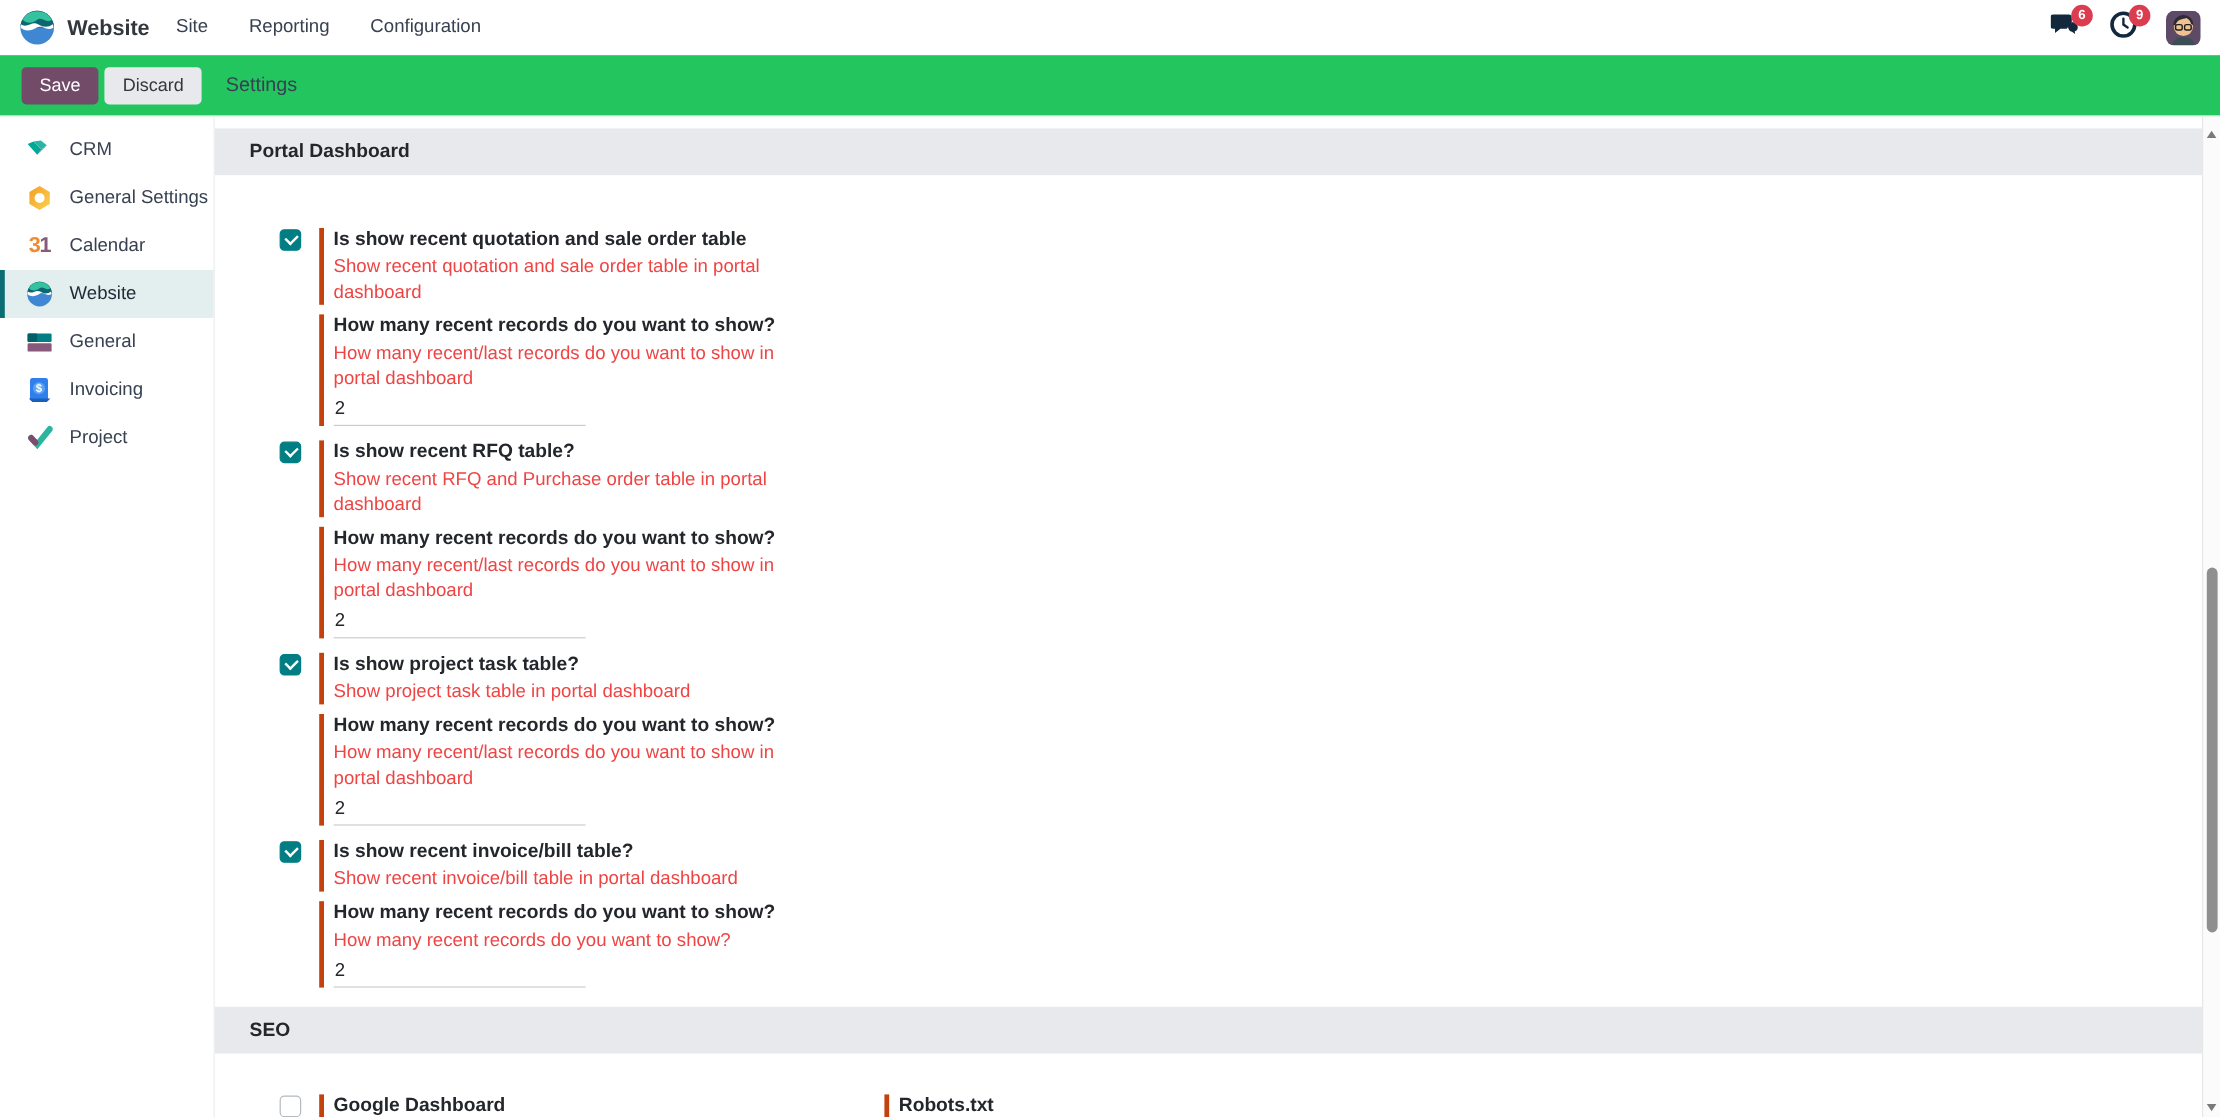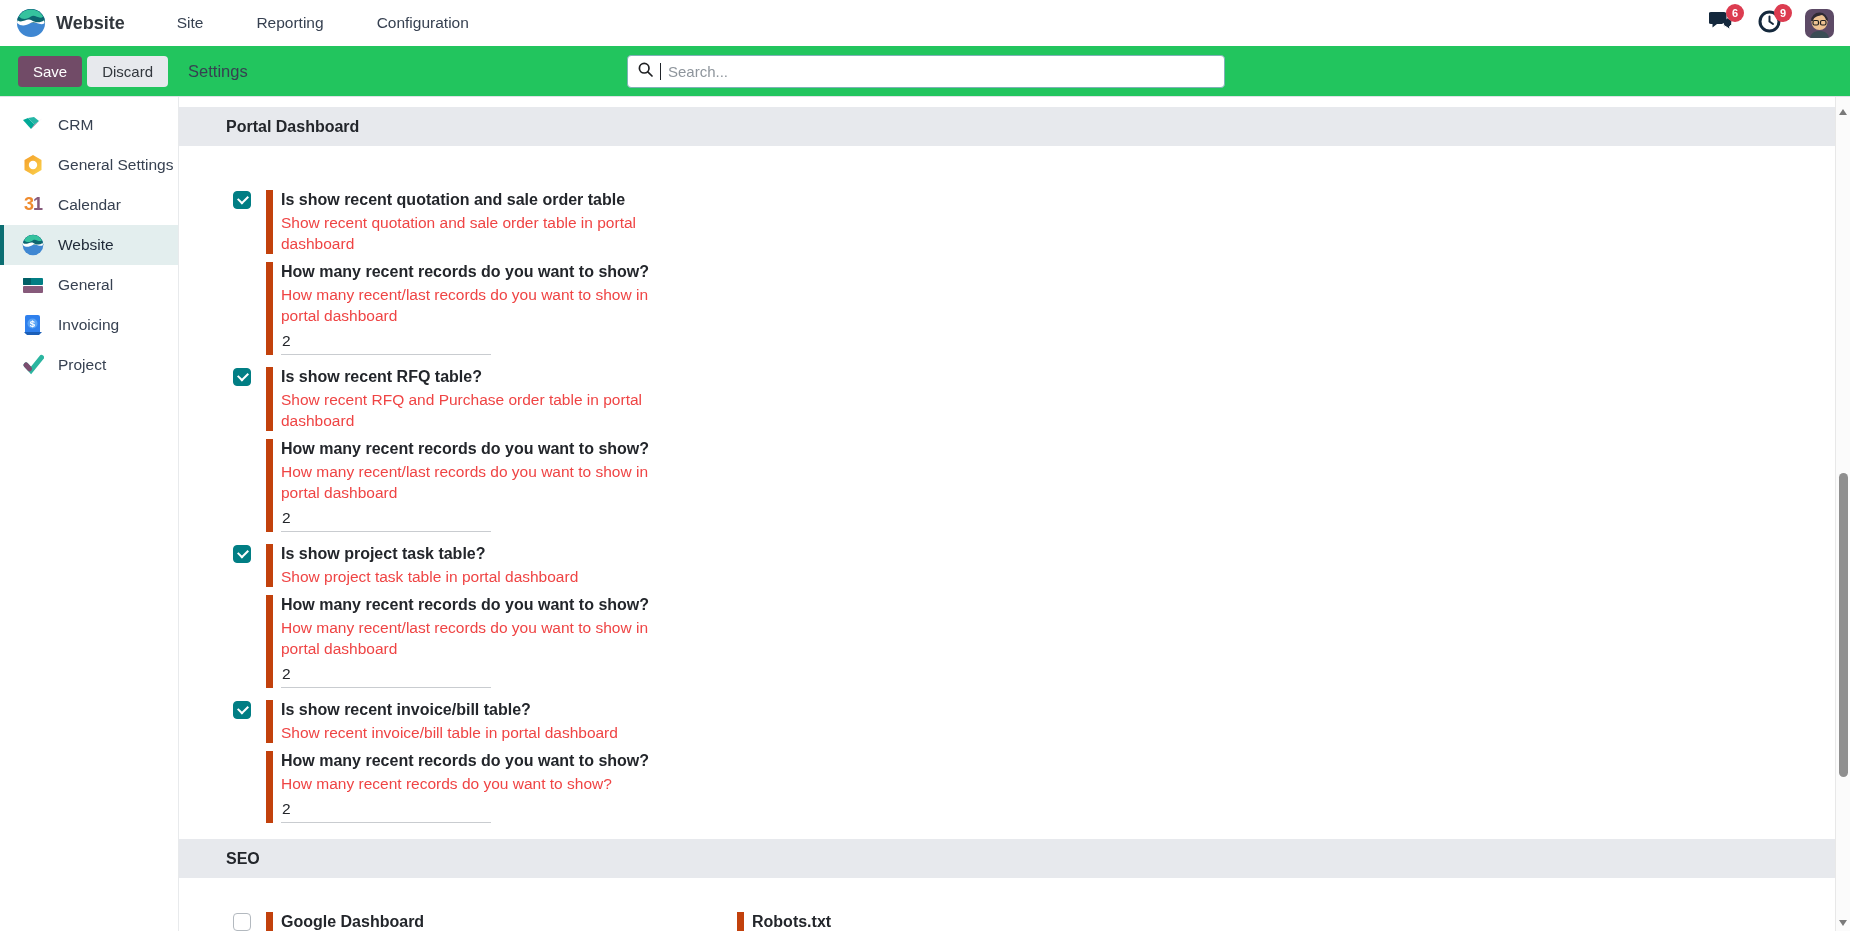--- a/index.html
+++ b/index.html
@@ -4,21 +4,21 @@
 <style>
   * { margin:0; padding:0; box-sizing:border-box; }
   html,body { width:1850px; height:931px; overflow:hidden; background:#fff;
               font-family:"Liberation Sans", sans-serif; color:#212529; }
 
   
   .navbar { position:absolute; top:0; left:0; width:1850px; height:46px;
             background:#fff; display:flex; align-items:center; padding:0 16px; }
   .brand { display:flex; align-items:center; gap:10px; cursor:pointer; }
   .brand-name { font-size:18px; font-weight:bold; color:#32373d; }
-  .nav-menus { display:flex; align-items:flex-end; gap:53px; margin-left:52px; }
+  .nav-menus { display:flex; align-items:flex-end; gap:34px; margin-left:22px; }
   .nav-menu { font-size:15.5px; color:#374151; cursor:pointer; }
   .nav-right { margin-left:auto; display:flex; align-items:center; }
   .icon-btn { position:relative; width:28px; height:28px; margin-left:20px;
               display:flex; align-items:center; justify-content:center; cursor:pointer; }
   .badge { position:absolute; top:-5px; right:-9px; min-width:18px; height:18px;
            border-radius:9px; background:#dc3c50; color:#fff; font-size:11px;
            font-weight:bold; line-height:18px; text-align:center; padding:0 3px; }
   .avatar { width:29px; height:29px; border-radius:7px; overflow:hidden; margin-left:22px;
             cursor:pointer; flex:0 0 auto; }
 
@@ -47,35 +47,35 @@
   .side-item.selected { background:#e3eeee; box-shadow:inset 4px 0 0 #0c6e72; color:#1f2937; }
   .side-icon { width:22px; height:22px; display:flex; align-items:flex-start;
                justify-content:center; flex:0 0 auto; }
   .cal-num { font-size:18px; font-weight:bold; letter-spacing:-1px; }
   .cal-3 { color:#ef8b2e; } .cal-1 { color:#875a7b; }
 
   
   .content { position:absolute; left:179px; top:97px; width:1656px; bottom:0;
              background:#fff; overflow:hidden; }
   .section-band { height:39px; background:#e7e9ed; display:flex; align-items:center;
-                  padding-left:47px; font-size:16px; font-weight:bold; color:#23262b; }
+                  padding-left:29px; font-size:16px; font-weight:bold; color:#23262b; }
   .band-portal { margin-top:10px; }
   .band-seo { margin-top:16px; }
   .settings-area { padding:44px 0 0 54px; }
   .setting-group { margin-bottom:12px; }
   .setting-row { display:flex; }
   .setting-row.sub { margin-top:8px; }
   .checkbox-col { width:33px; padding-top:1px; flex:0 0 auto; }
   .checkbox { width:18px; height:18px; border:1px solid #b3b9bf; border-radius:4px;
               background:#fff; display:inline-block; position:relative; cursor:pointer; }
   .checkbox.checked { background:#017e84; border-color:#017e84; }
   .checkbox.checked::after { content:""; position:absolute; left:4px; top:3px;
               width:8px; height:5px; border-left:2px solid #fff; border-bottom:2px solid #fff;
               transform:rotate(-45deg); }
-  .pane { border-left:7px solid #c2410c; padding-left:8px; max-width:415px; }
+  .pane { border-left:4px solid #c2410c; padding-left:8px; max-width:415px; }
   .setting-label { font-size:16px; font-weight:bold; color:#23262b; line-height:20px; }
   .setting-desc { font-size:15.5px; color:#ef4444; line-height:21px; margin-top:2px; }
   .setting-input { margin-top:6px; width:210px; font-size:15.5px; color:#23262b;
                    border-bottom:1px solid #c9ccd0; padding:0 0 4px 1px; cursor:text; }
   .seo-area { padding:34px 0 0 54px; display:flex; }
   .seo-left { flex:0 0 504px; display:flex; }
   .pane.robots { max-width:420px; min-height:105px; }
 
   
   .scrollbar { position:absolute; top:97px; right:0; width:15px; bottom:0;
@@ -137,30 +137,20 @@
         <path d="M5 29 c1 -6 6 -7 9.5 -7 s8.5 1 9.5 7 z" fill="#3b4d55"></path>
       </svg>
     </div>
   </div>
 </div>
 
 <div class="control-panel">
   <button class="btn btn-save">Save</button>
   <button class="btn btn-discard">Discard</button>
   <span class="breadcrumb">Settings</span>
-  <div class="searchbox">
-    <span>
-      <svg width="15" height="15" viewBox="0 0 15 15">
-        <circle cx="6.2" cy="6.2" r="4.8" fill="none" stroke="#202124" stroke-width="1.7"></circle>
-        <path d="M9.8 9.8 L14 14" stroke="#202124" stroke-width="1.7" stroke-linecap="round"></path>
-      </svg>
-    </span>
-    <span class="caret"></span>
-    <input type="text" placeholder="Search..." style="">
-  </div>
 </div>
 
 <div class="sidebar">
   <div class="side-item">
     <span class="side-icon">
       <svg width="22" height="22" viewBox="0 0 22 22">
         <path d="M1 6 L9 15 L12.5 10.5 L6 4 Z" fill="#00a997"></path>
         <path d="M12.5 10.5 L9 15 L17 7 L21 4 Z" fill="#875a7b"></path>
         <path d="M6 4 L12.5 10.5 L17 7 L12 3 Z" fill="#26b6a6"></path>
       </svg>

